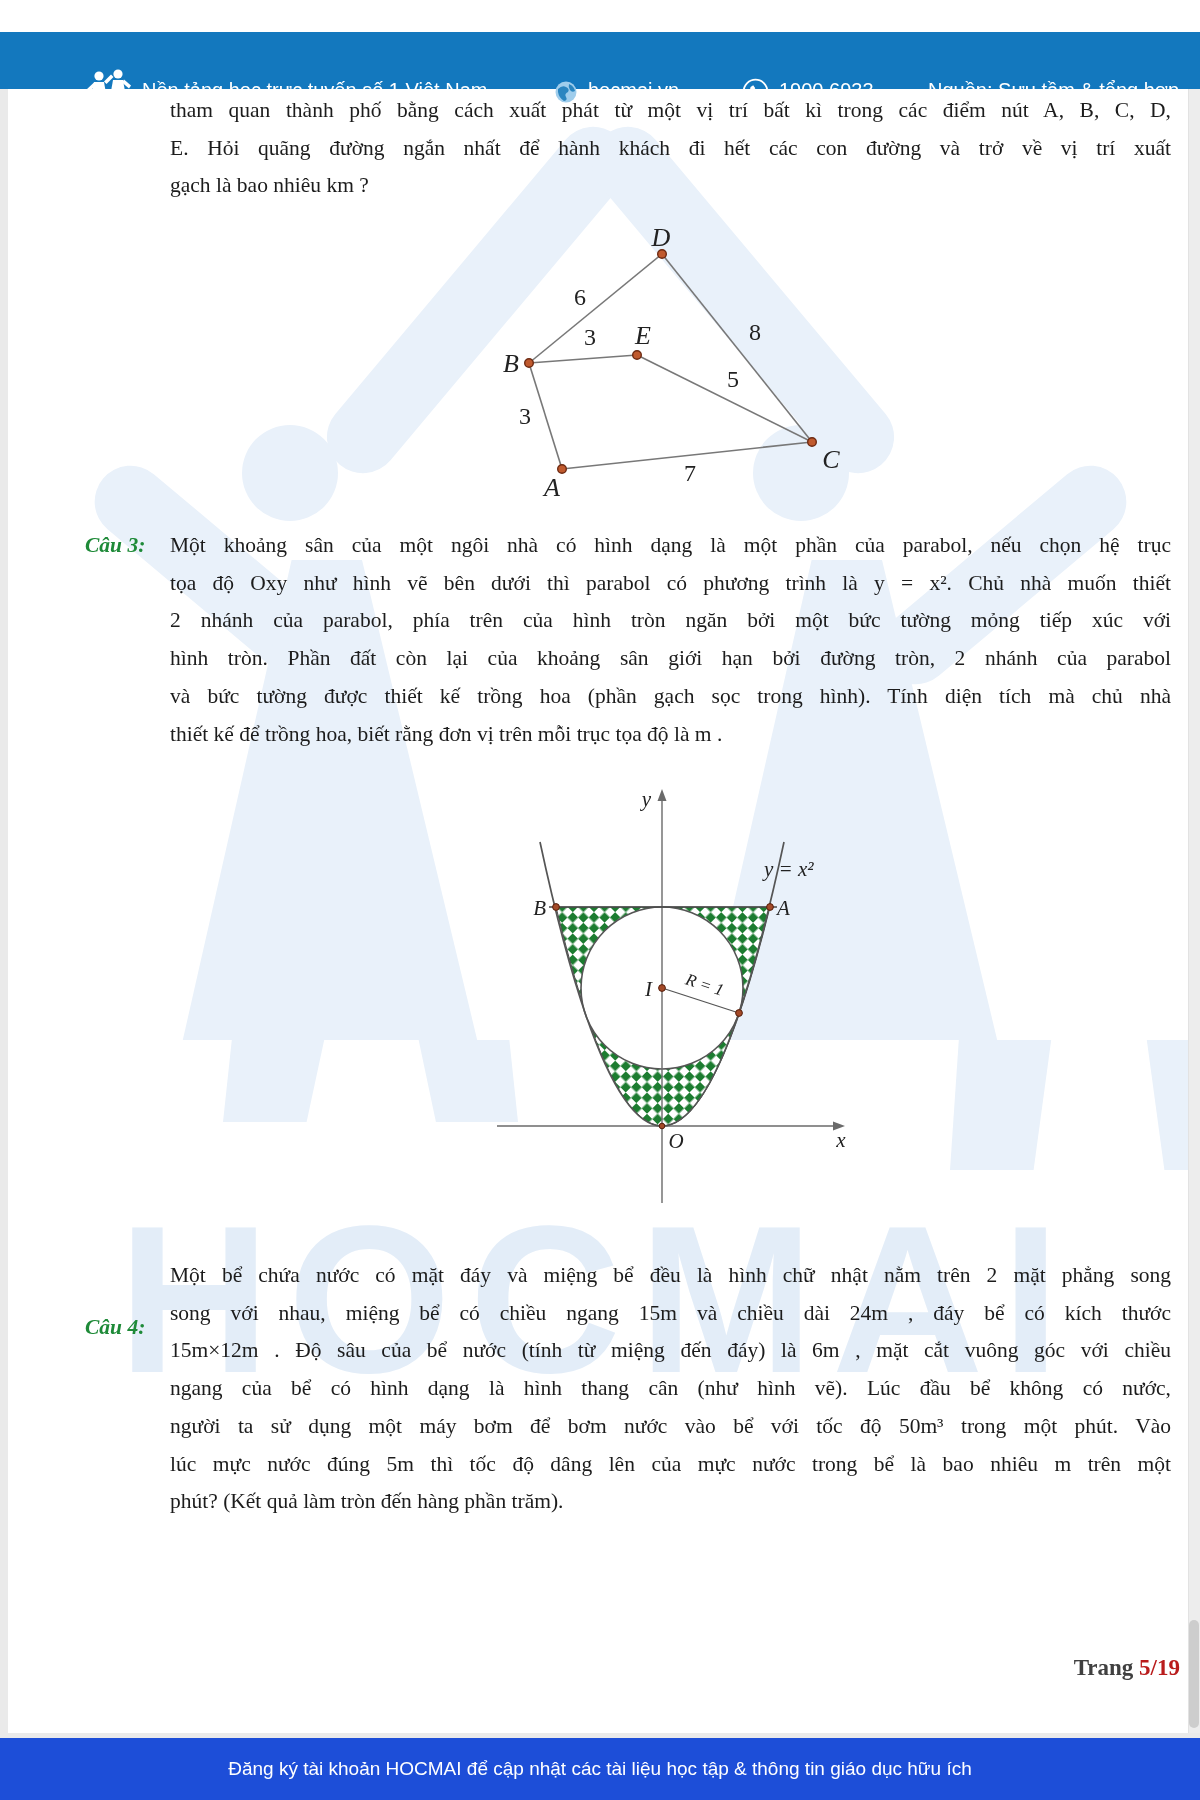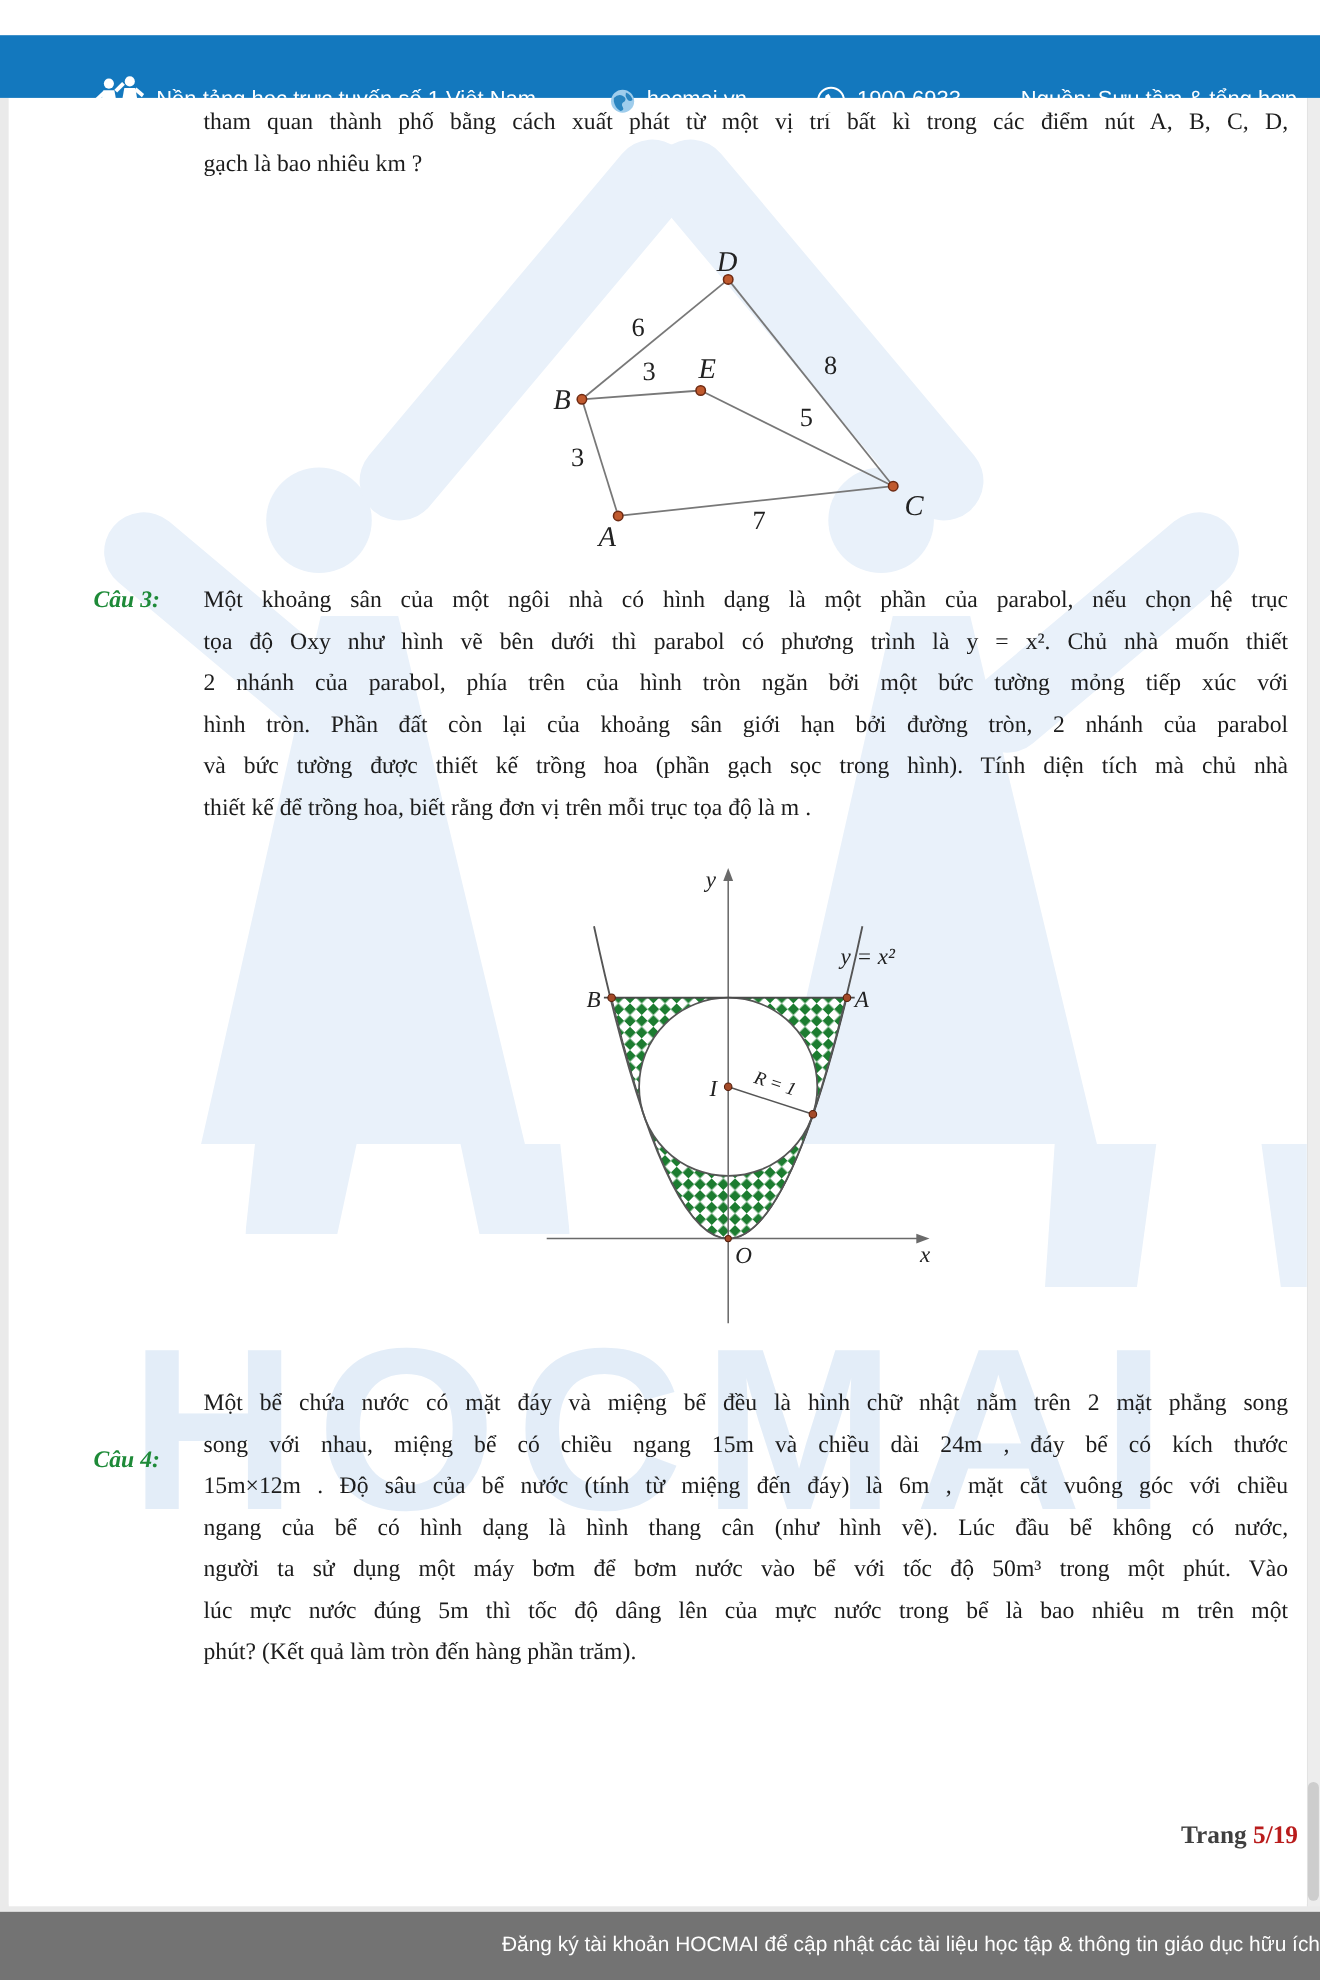--- a/index.html
+++ b/index.html
@@ -10,28 +10,28 @@
   .topstrip{position:absolute;left:0;top:0;width:1200px;height:32px;background:#ffffff;}
   .header{position:absolute;left:0;top:32px;width:1200px;height:57px;background:#1378be;z-index:5;}
   .header .htext{position:absolute;top:47px;color:#ffffff;font:20px "Liberation Sans","DejaVu Sans",sans-serif;white-space:nowrap;}
   .logo{position:absolute;left:84px;top:36px;}
 
   
   .gutter-l{position:absolute;left:0;top:89px;width:8px;height:1644px;background:#eaeaea;}
   .gutter-b{position:absolute;left:0;top:1731px;width:1200px;height:7px;background:#eaeaea;}
   .sb-track{position:absolute;left:1188px;top:89px;width:12px;height:1644px;background:#ededed;border-left:1px solid #e2e2e2;box-sizing:border-box;}
   .sb-thumb{position:absolute;left:1189px;top:1620px;width:10px;height:108px;background:#cdcdcd;border-radius:5px;}
-  .footerbar{position:absolute;left:0;top:1738px;width:1200px;height:62px;background:#737373;display:flex;align-items:center;justify-content:flex-end;z-index:5;}
+  .footerbar{position:absolute;left:0;top:1738px;width:1200px;height:62px;background:#1d4ed8;display:flex;align-items:center;justify-content:center;z-index:5;}
   .footerbar span{color:#ffffff;font:19px "Liberation Sans","DejaVu Sans",sans-serif;}
 
   
   .content{position:absolute;left:8px;top:89px;width:1180px;height:1644px;background:#ffffff;overflow:hidden;}
   .doc{position:relative;z-index:1;}
 
-  .para{position:absolute;left:162px;right:17px;font-size:21.5px;line-height:37.7px;margin-left:15px;}
+  .para{position:absolute;left:162px;right:17px;font-size:21.5px;line-height:37.7px;}
   .para .jl{text-align:justify;text-align-last:justify;white-space:nowrap;}
   .para .ll{text-align:left;white-space:nowrap;}
   .qlabel{position:absolute;left:77px;font-size:21.5px;line-height:37.7px;font-weight:bold;color:#1e8a38;white-space:nowrap;font-style:italic;}
 
   .fig{position:absolute;}
   .edge{stroke:#787878;stroke-width:1.6;}
   .ndot{fill:#c05a2e;stroke:#6e2a12;stroke-width:1.4;}
   .nlabel{font:italic 26px "Liberation Serif","DejaVu Serif",serif;fill:#222;}
   .wlabel{font:24px "Liberation Serif","DejaVu Serif",serif;fill:#222;}
   .axis{stroke:#6a6a6a;stroke-width:1.4;fill:none;}
@@ -110,20 +110,21 @@
   <div class="wm wm-rot" style="left:845px;top:450px;width:300px;height:72px;transform:rotate(-40deg);"></div>
   <div class="wm" style="left:682px;top:471px;width:320px;height:480px;clip-path:polygon(38% 0,60% 0,96% 100%,4% 100%);"></div>
   <div class="wm" style="left:942px;top:951px;width:110px;height:130px;clip-path:polygon(8% 0,92% 0,76% 100%,0% 100%);"></div>
   <div class="wm" style="left:1130px;top:951px;width:110px;height:130px;clip-path:polygon(8% 0,92% 0,100% 100%,24% 100%);"></div>
   <div class="wm-text">HOCMAI</div>
 
   <div class="doc">
 
     <div class="para" style="top:3px;">
       <div class="jl">tham quan thành phố bằng cách xuất phát từ một vị trí bất kì trong các điểm nút A, B, C, D,</div>
+      <div class="jl">E. Hỏi quãng đường ngắn nhất để hành khách đi hết các con đường và trở về vị trí xuất</div>
       <div class="ll">gạch là bao nhiêu km ?</div>
     </div>
 
     <svg id="graph-svg" class="fig" style="left:412px;top:106px;" width="440" height="315" viewBox="420 195 440 315">
         <line x1="529" y1="363" x2="662" y2="254" class="edge"></line>
         <line x1="662" y1="254" x2="812" y2="442" class="edge"></line>
         <line x1="529" y1="363" x2="637" y2="355" class="edge"></line>
         <line x1="637" y1="355" x2="812" y2="442" class="edge"></line>
         <line x1="529" y1="363" x2="562" y2="469" class="edge"></line>
         <line x1="562" y1="469" x2="812" y2="442" class="edge"></line>

